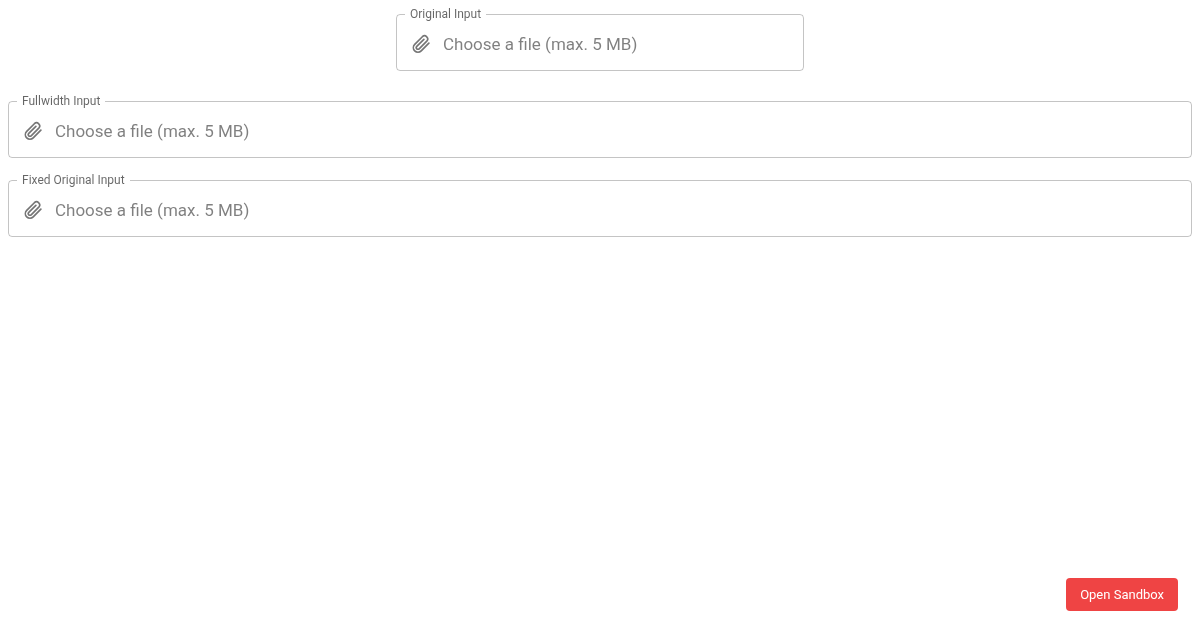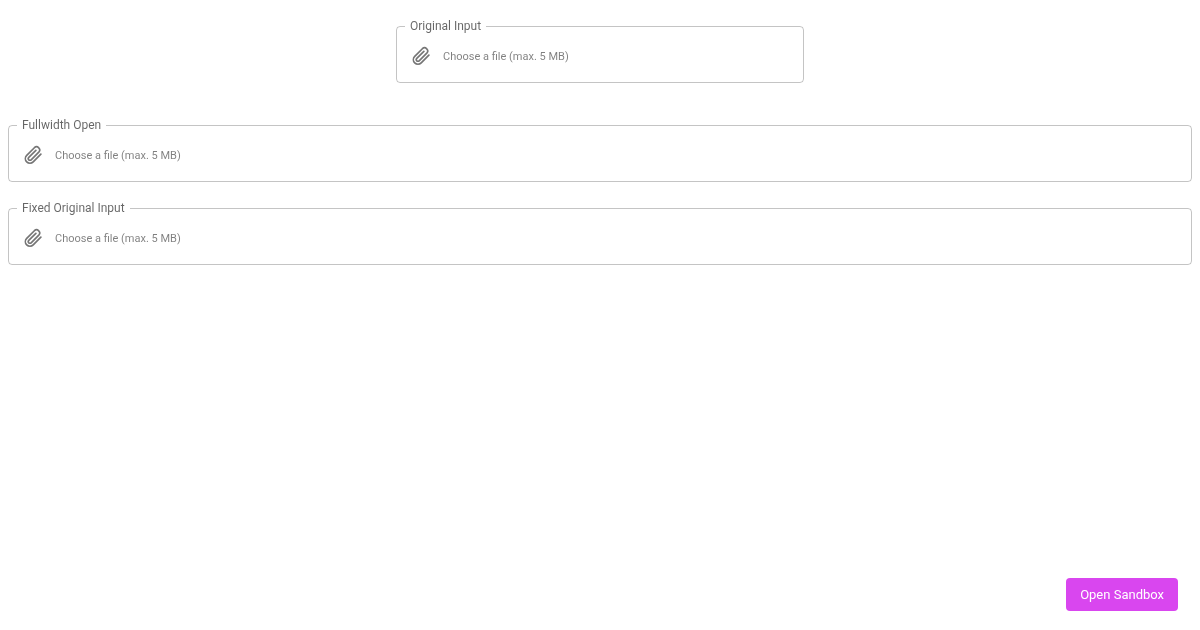--- a/index.html
+++ b/index.html
@@ -17,21 +17,21 @@
     padding: 0 8px;
   }
   .centered-row {
     display: flex;
     justify-content: center;
   }
   fieldset.file-field {
     position: relative;
     border: 1px solid rgba(0,0,0,0.23);
     border-radius: 4px;
-    margin: 20px 0 16px 0;
+    margin: 8px 0 16px 0;
     padding: 0;
     min-width: 0;
   }
   fieldset.file-field legend {
     font-size: 12px;
     line-height: 12px;
     color: rgba(0,0,0,0.6);
     padding: 0 5px;
     margin-left: 8px;
   }
@@ -48,41 +48,41 @@
     width: 100%;
   }
   .file-field .icon-slot {
     flex: 0 0 auto;
     margin-right: 12px;
     display: flex;
     align-items: center;
     color: rgba(0,0,0,0.54);
   }
   .file-field .placeholder {
-    font-size: 11px;
+    font-size: 17px;
     color: rgba(0,0,0,0.5);
     white-space: nowrap;
     overflow: hidden;
     text-overflow: ellipsis;
     flex: 1 1 auto;
   }
   svg.paperclip {
     width: 20px;
     height: 20px;
     stroke: currentColor;
     stroke-width: 2;
     stroke-linecap: round;
     stroke-linejoin: round;
     fill: none;
   }
   .sandbox-btn {
     position: absolute;
     right: 22px;
     bottom: 19px;
-    background: #d946ef;
+    background: #ef4444;
     color: #ffffff;
     border: none;
     border-radius: 4px;
     padding: 9px 14px;
     font-size: 13px;
     font-family: inherit;
     cursor: pointer;
   }
 </style>
 </head>
@@ -98,21 +98,21 @@
           <svg class="paperclip" viewBox="0 0 24 24">
               <path d="M21.44 11.05l-9.19 9.19a5.5 5.5 0 0 1-7.78-7.78l9.19-9.19a3.75 3.75 0 0 1 5.3 5.3L9.77 17.76a2 2 0 0 1-2.83-2.83l8.49-8.48"></path>
             </svg>
         </span>
         <span class="placeholder">Choose a file (max. 5 MB)</span>
       </div>
     </fieldset>
   </div>
 
   <fieldset class="file-field fullwidth">
-    <legend>Fullwidth Open</legend>
+    <legend>Fullwidth Input</legend>
     <div class="field-inner">
       <span class="icon-slot">
         <svg class="paperclip" viewBox="0 0 24 24">
             <path d="M21.44 11.05l-9.19 9.19a5.5 5.5 0 0 1-7.78-7.78l9.19-9.19a3.75 3.75 0 0 1 5.3 5.3L9.77 17.76a2 2 0 0 1-2.83-2.83l8.49-8.48"></path>
           </svg>
       </span>
       <span class="placeholder">Choose a file (max. 5 MB)</span>
     </div>
   </fieldset>
 

